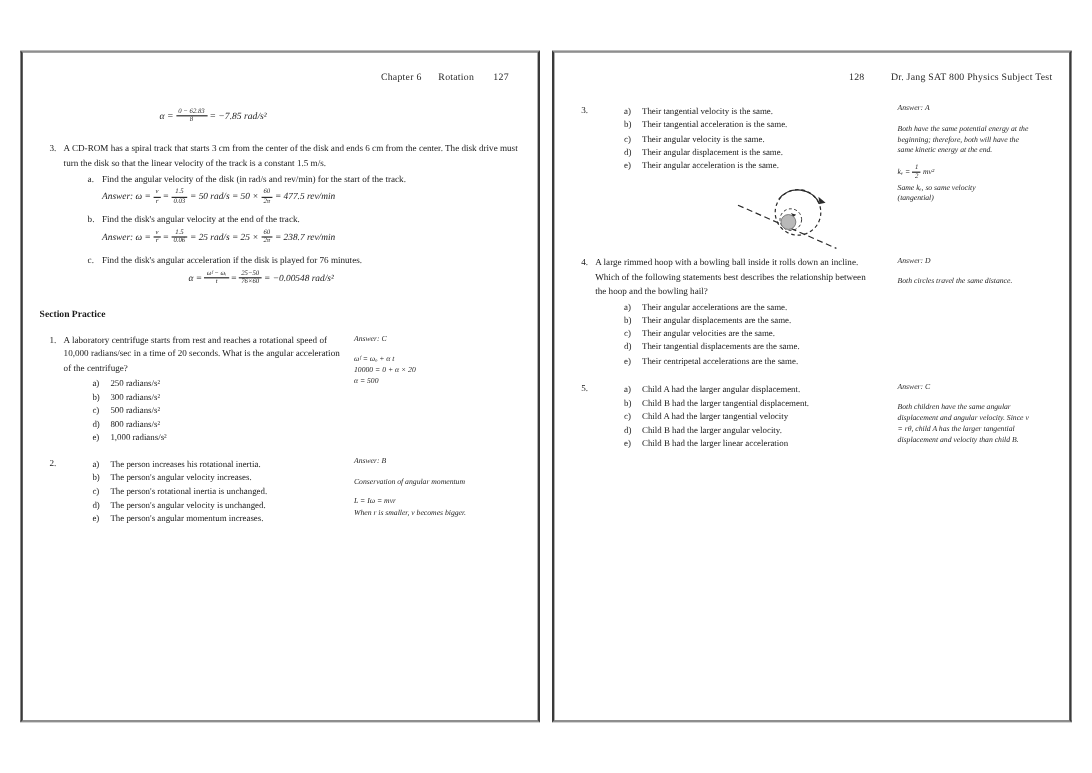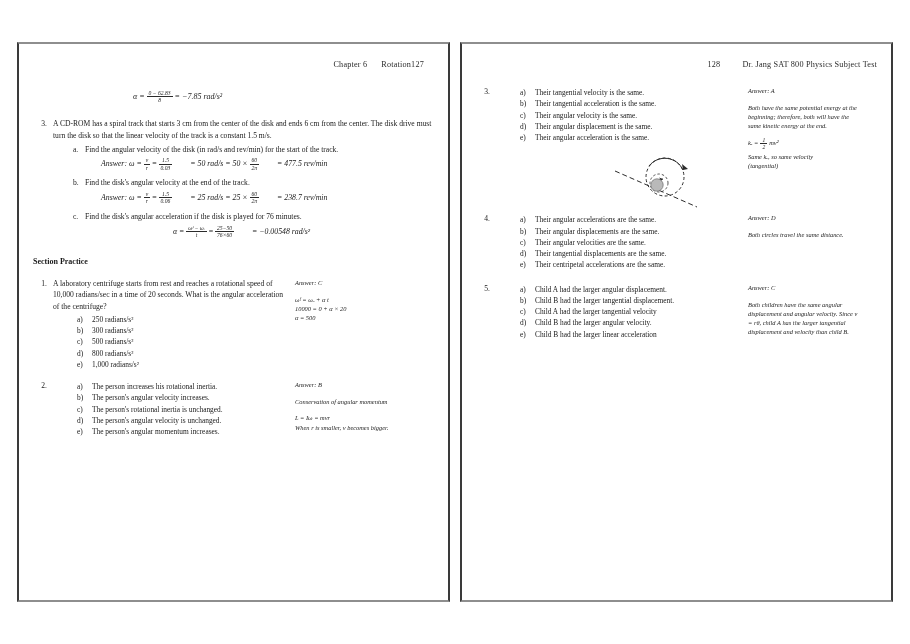--- a/index.html
+++ b/index.html
@@ -46,21 +46,21 @@
   .runhead {
     font-size: 8.2px;
     letter-spacing: 0.2px;
     color: #2a2a2a;
     height: 14px;
     line-height: 14px;
     white-space: nowrap;
   }
   .runhead.right-align { text-align: right; padding-right: 10px; }
   .runhead .rh-chap { margin-right: 14px; }
-  .runhead .rh-page-left { }
+  .runhead .rh-page-left { margin-left: 16px; }
   .runhead.left-align { text-align: right; padding-left: 22px; }
   .runhead .rh-num { margin-right: 22px; }
 
   
   .eqblock {
     margin: 18px 0 0 0;
     padding-left: 100px;
     font-size: 8px;
     font-style: italic;
     line-height: 1.75;
@@ -122,21 +122,21 @@
   .subpart .sp-row { display: flex; font-size: 7.6px; line-height: 1.55; }
   .subpart .sp-lbl { width: 12px; flex: 0 0 12px; }
   .subpart .sp-txt { flex: 1 1 auto; }
   .answerline {
     padding-left: 12px;
     margin-top: 2px;
     font-size: 7.8px;
     line-height: 1.7;
     white-space: nowrap;
   }
-  .answerline .ital { font-style: italic; margin-left: 16px; }
+  .answerline .ital { font-style: italic; }
   .answerline.centered { padding-left: 84px; }
 
   .sectionhead {
     font-weight: bold;
     font-size: 8px;
     margin-top: 18px;
   }
 
   
   .marginnote {
@@ -361,20 +361,21 @@
           <path d="M 66 30 l -4 -1.6 l 2.4 3.4 z" fill="#2b2b2b"></path>
 
           <circle cx="60" cy="36" r="6.2" fill="#b9b9b9" stroke="#6d6d6d" stroke-width="0.7"></circle>
         </svg>
       </div>
 
       <div class="cols" style="margin-top:2px;">
         <div class="qitem bodycol" style="margin-top:0;">
           <div class="qnum">4.</div>
           <div class="qbody">
+            <div class="qstem">A large rimmed hoop with a bowling ball inside it rolls down an incline. Which of the following statements best describes the relationship between the hoop and the bowling hail?</div>
             <ul class="choices">
               <li>
                   <span class="lbl">a)</span>
                   <span class="ctxt">Their angular accelerations are the same.</span>
                 </li>
               <li>
                   <span class="lbl">b)</span>
                   <span class="ctxt">Their angular displacements are the same.</span>
                 </li>
               <li>

